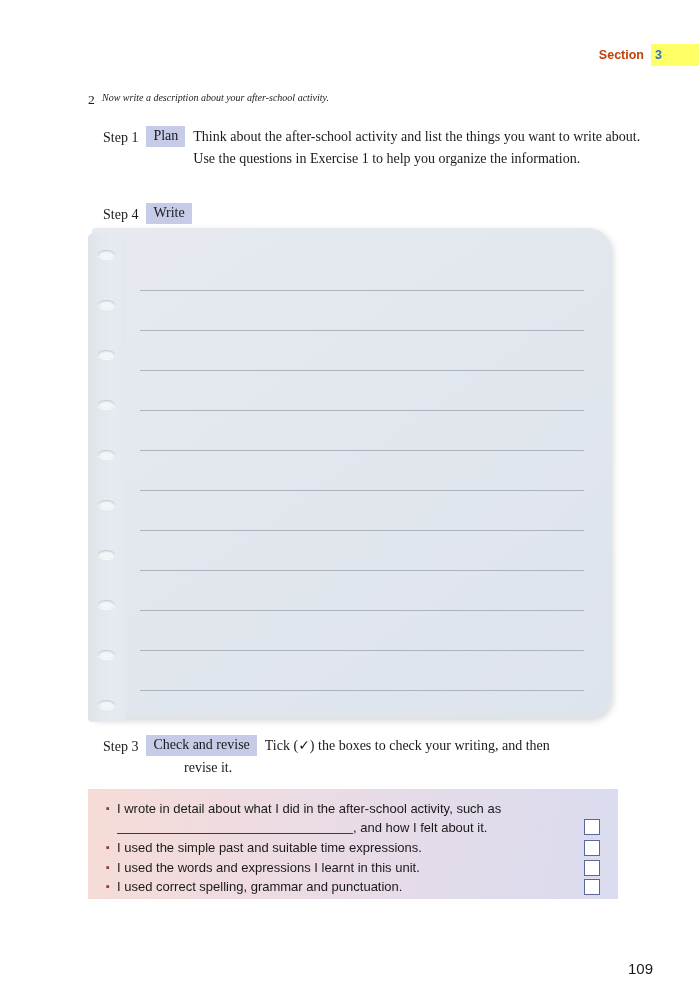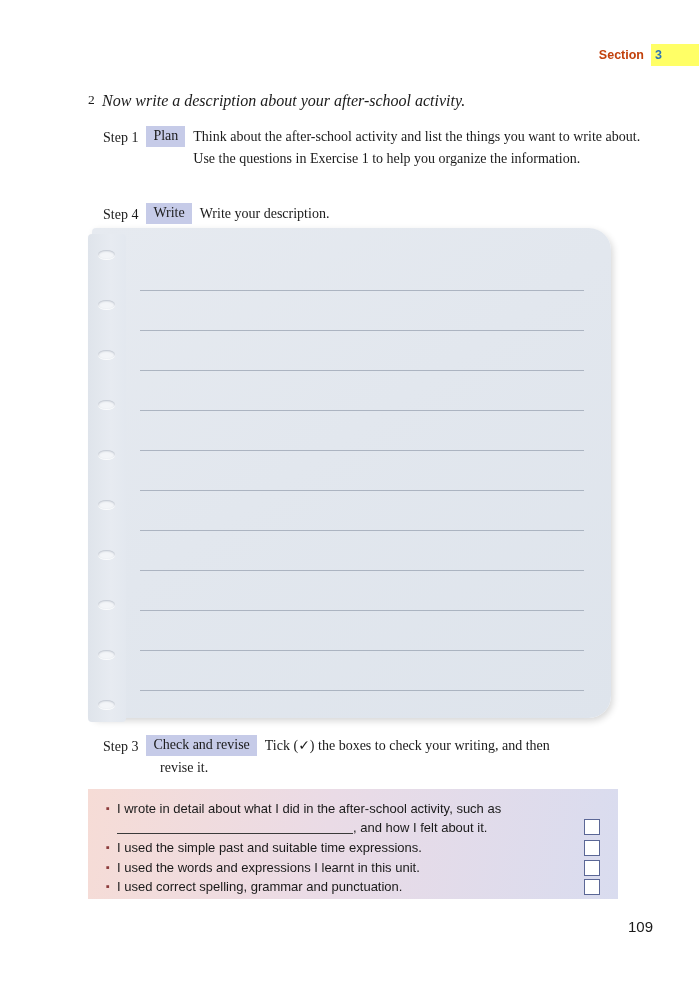--- a/index.html
+++ b/index.html
@@ -60,21 +60,21 @@
   }
   .exercise-num {
     font-family: "Liberation Serif", serif;
     font-size: 13.5px;
     width: 14px;
     flex: 0 0 14px;
   }
   .exercise-text {
     font-family: "Liberation Serif", serif;
     font-style: italic;
-    font-size: 16px;
+    font-size: 10px;
   }
 
   
   .step {
     position: absolute;
     left: 103px;
     right: 58px;
     font-size: 14px;
     line-height: 1.55;
   }
@@ -103,21 +103,21 @@
     font-family: "Liberation Serif", serif;
     font-size: 14px;
   }
 
   #step1 { top: 126px; }
   #step1 .step-body { text-indent: 0; }
   #step2 { top: 203px; }
   #step3 { top: 735px; }
 
   .step-continuation {
-    margin-left: 57px;
+    margin-left: 81px;
     margin-top: -1px;
   }
 
   
   .notepad {
     position: absolute;
     left: 88px;
     top: 228px;
     width: 523px;
     height: 494px;
@@ -208,21 +208,21 @@
   }
   .ci-1 .checkbox { top: 19px; }
   .ci-2 .checkbox { top: 1px; }
   .ci-3 .checkbox { top: 1px; }
   .ci-4 .checkbox { top: 1px; }
 
   
   .page-number {
     position: absolute;
     right: 46px;
-    top: 918px;
+    top: 960px;
     font-family: "Liberation Sans", sans-serif;
     font-size: 15px;
     color: #1a1a1a;
   }
 </style>
 </head>
 <body>
 
 <div class="section-header">
   <span class="section-label">Section</span>
@@ -241,21 +241,20 @@
     <span class="step-label">Step 1</span>
     <span class="tag">Plan</span>
     <span class="step-body">Think about the after-school activity and list the things you want to write about. Use the questions in Exercise 1 to help you organize the information.</span>
   </div>
 </div>
 
 <div class="step" id="step2">
   <div class="step-row">
     <span class="step-label">Step 4</span>
     <span class="tag">Write</span>
-    <span class="step-body">Write your description.</span>
   </div>
 </div>
 
 <div class="notepad">
   <div class="notepad-page"></div>
   <div class="notepad-spine"></div>
 
   <div class="hole" style="top:22px"></div>
   <div class="hole" style="top:72px"></div>
   <div class="hole" style="top:122px"></div>

